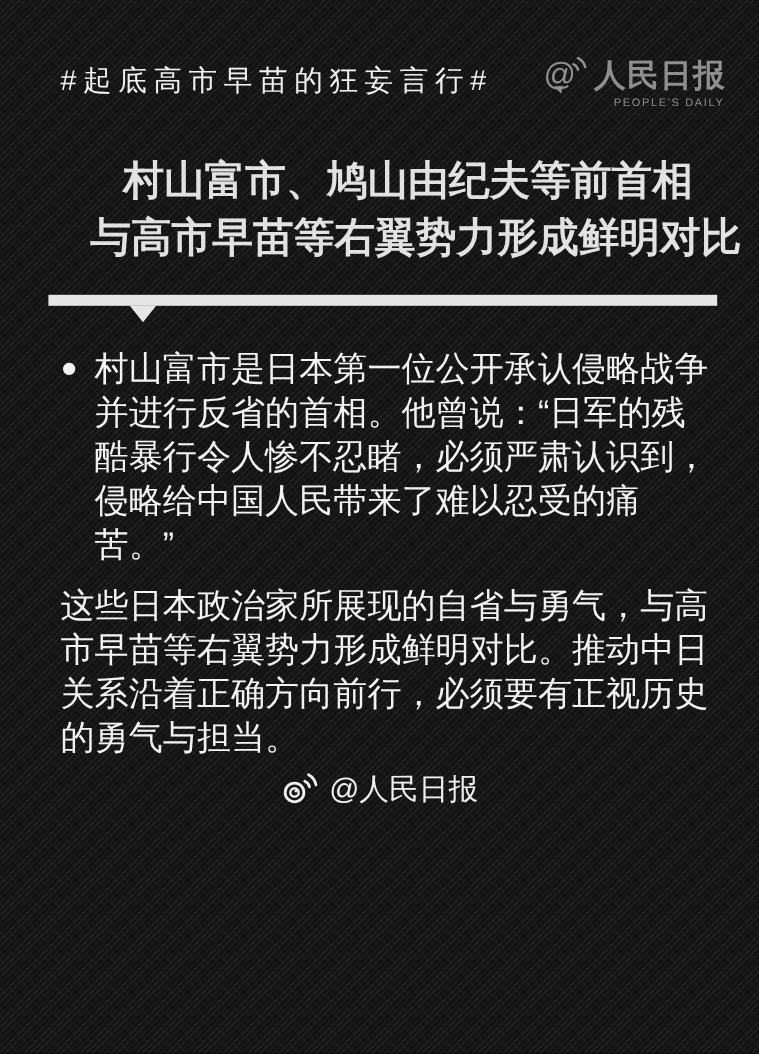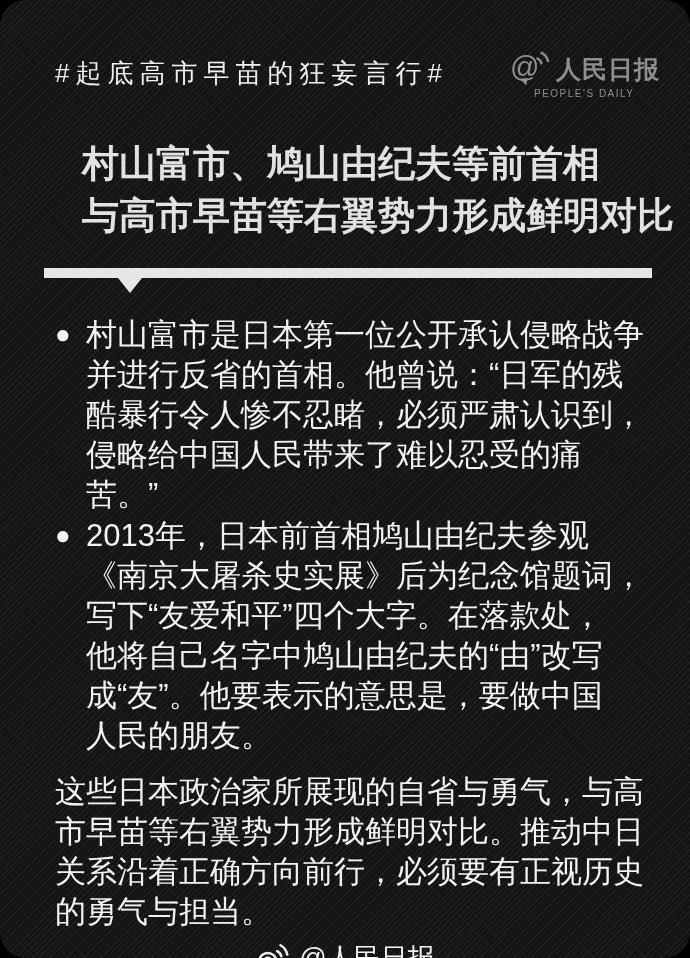--- a/index.html
+++ b/index.html
@@ -7,38 +7,37 @@
     position:relative;
     width:690px;height:958px;
     overflow:hidden;
     box-sizing:border-box;
     font-family:"Liberation Sans","DejaVu Sans",sans-serif;
     color:#f2f2f2;
     background-color:#131313;
     background-image:
       repeating-linear-gradient(135deg, rgba(255,255,255,0.055) 0 1px, rgba(0,0,0,0) 1px 4px),
       repeating-linear-gradient(45deg, rgba(255,255,255,0.02) 0 1px, rgba(0,0,0,0) 1px 6px);
-    border-radius: 26px;
   }
   .header{
     display:flex;justify-content:space-between;align-items:flex-start;
     margin-top:48px;padding-left:55px;padding-right:30px;height:60px;
   }
   .hashtag{
     font-size:26px;letter-spacing:6px;color:#f0f0f0;font-weight:400;
     margin-top:8px;white-space:nowrap;
   }
   .logo{display:flex;flex-direction:column;align-items:flex-start;color:#8f8f8f;}
   .logo-row{display:flex;align-items:center;gap:4px;}
-  .logo-cn{font-size:25px;font-weight:700;letter-spacing:1px;}
-  .logo-en{font-size:10px;letter-spacing:1.5px;margin-left:24px;margin-top:-2px;}
+  .logo-cn{font-size:29px;font-weight:700;letter-spacing:1px;}
+  .logo-en{font-size:10px;letter-spacing:1.5px;margin-left:64px;margin-top:-2px;}
   .title{
     margin:30px 0 0 0;padding-left:82px;padding-right:30px;
     font-size:37px;line-height:52px;font-weight:700;color:#e2e2e2;
-    letter-spacing:0;white-space:nowrap;
+    letter-spacing:0;white-space:nowrap;text-align:center;
   }
   .divider{
     position:relative;margin:26px 38px 0 44px;height:10px;background:#e6e6e6;
   }
   .pointer{
     position:absolute;left:74px;top:10px;width:0;height:0;
     border-left:12px solid transparent;border-right:12px solid transparent;
     border-top:15px solid #e6e6e6;
   }
   .body{margin-top:36px;padding-left:55px;padding-right:32px;}
@@ -85,26 +84,20 @@
   <div class="divider">
       <div class="pointer"></div>
     </div>
 
   <div class="body">
     <p class="bullet"><span class="marker">●</span><span>村山富市是日本第一位公开承认侵略战争
 并进行反省的首相。他曾说：“日军的残
 酷暴行令人惨不忍睹，必须严肃认识到，
 侵略给中国人民带来了难以忍受的痛
 苦。”</span></p>
-    <p class="bullet"><span class="marker">●</span><span>2013年，日本前首相鸠山由纪夫参观
-《南京大屠杀史实展》后为纪念馆题词，
-写下“友爱和平”四个大字。在落款处，
-他将自己名字中鸠山由纪夫的“由”改写
-成“友”。他要表示的意思是，要做中国
-人民的朋友。</span></p>
     <p class="closing">这些日本政治家所展现的自省与勇气，与高
 市早苗等右翼势力形成鲜明对比。推动中日
 关系沿着正确方向前行，必须要有正视历史
 的勇气与担当。</p>
   </div>
 
   <div class="footer">
     <span>
       <svg width="34" height="32" viewBox="0 0 40 36">
         <circle cx="15" cy="22" r="10" fill="none" stroke="#f0f0f0" stroke-width="3"></circle>

